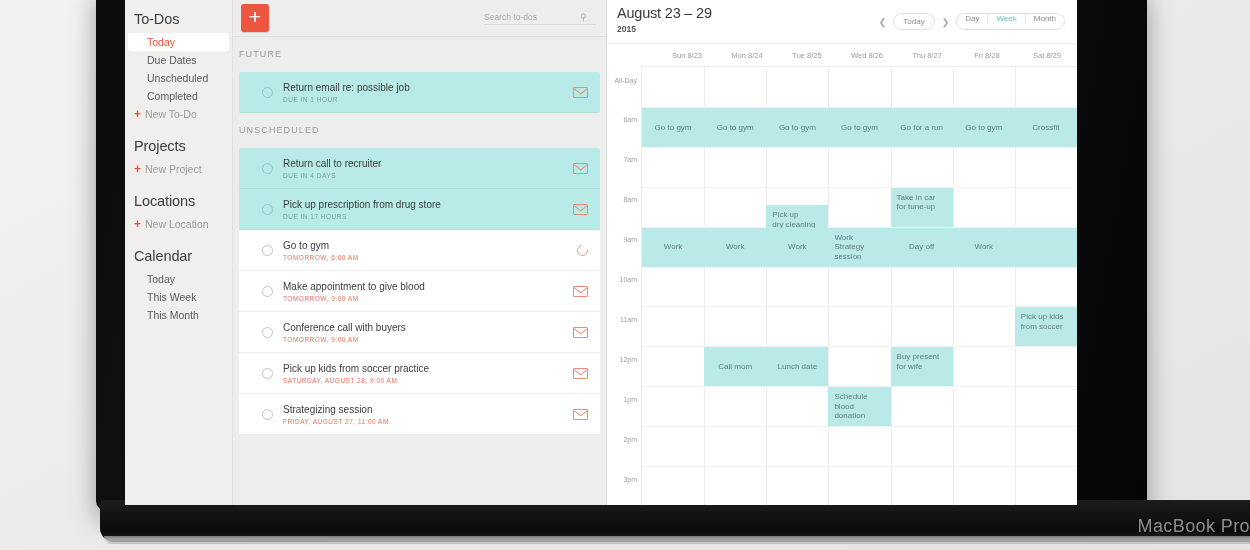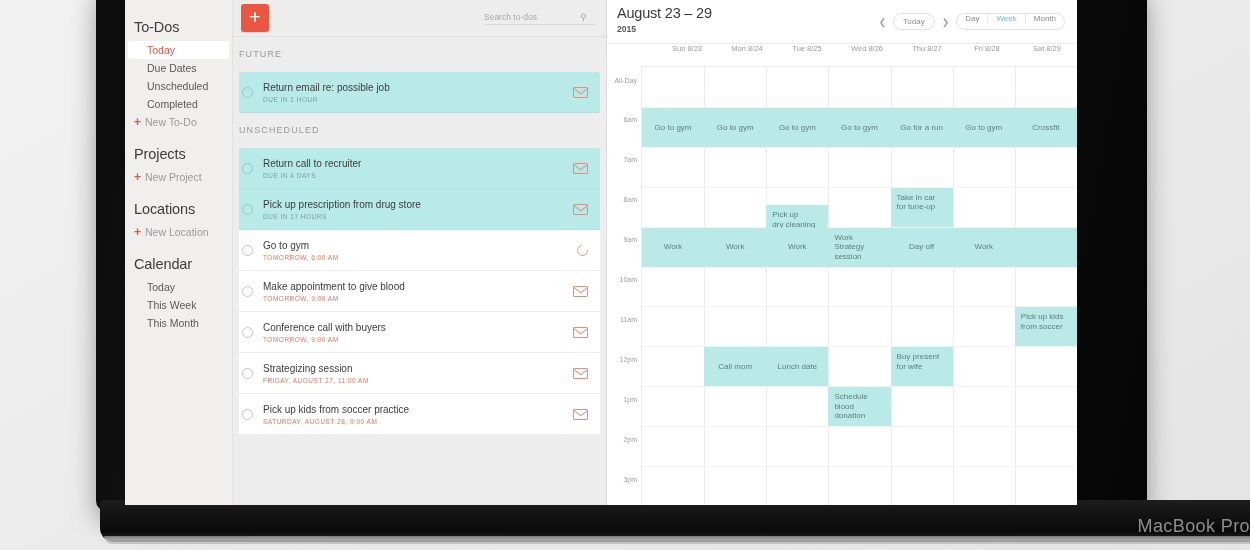--- a/index.html
+++ b/index.html
@@ -72,21 +72,21 @@
     background: #ffffff;
     overflow: hidden;
     display: flex;
   }
 
   
   .sidebar {
     width: 108px;
     flex: 0 0 108px;
     background: #f0efed;
-    padding: 8px 0 0 0;
+    padding: 0 0 0 0;
     border-right: 1px solid #e2e1df;
   }
   .side-group { margin-bottom: 4px; }
   .side-title {
     font-size: 14.5px;
     color: #3d3d3d;
     padding: 11px 0 6px 9px;
     letter-spacing: -.1px;
   }
   .side-link {
@@ -171,21 +171,21 @@
     color: #999999;
     letter-spacing: 1.1px;
     padding: 12px 0 13px 6px;
   }
   .task-wrap { padding: 0 6px 0 6px; }
   .task {
     display: flex;
     align-items: center;
     background: #ffffff;
     height: 41px;
-    padding: 0 12px 0 3px;
+    padding: 0 12px 0 23px;
     border-bottom: 1px solid #eeeeee;
   }
   .task.teal { background: #b8eae8; border-bottom: 1px solid #aee0de; }
   .task.first { border-radius: 2px 2px 0 0; }
   .task.only { border-radius: 2px; }
   .circle {
     width: 11px; height: 11px;
     border: 1px solid #c6c6c6;
     border-radius: 50%;
     flex: 0 0 11px;
@@ -281,20 +281,21 @@
     font-size: 8px;
   }
   .pill-group span { padding: 0 8px; color: #8a8a8a; }
   .pill-group span.active { color: #5bc8c4; }
   .pill-group .sep { width: 1px; height: 9px; background: #e4e4e4; padding: 0; }
 
   .daynames {
     display: flex;
     height: 22px;
     padding-left: 50px;
+    align-items: center;
   }
   .daynames div {
     flex: 1;
     text-align: center;
     font-size: 7.5px;
     color: #9b9b9b;
   }
 
   .grid-area { flex: 1; display: flex; position: relative; }
   .time-col {
@@ -442,30 +443,30 @@
               <div class="circle"></div>
               <div class="task-text">
                 <div class="task-title">Conference call with buyers</div>
                 <div class="task-due">TOMORROW, 9:00 AM</div>
               </div>
               <div class="env"></div>
             </div>
             <div class="task">
               <div class="circle"></div>
               <div class="task-text">
+                <div class="task-title">Pick up kids from soccer practice</div>
+                <div class="task-due">SATURDAY, AUGUST 28, 9:00 AM</div>
+              </div>
+              <div class="env"></div>
+            </div>
+            <div class="task">
+              <div class="circle"></div>
+              <div class="task-text">
                 <div class="task-title">Strategizing session</div>
                 <div class="task-due">FRIDAY, AUGUST 27, 11:00 AM</div>
-              </div>
-              <div class="env"></div>
-            </div>
-            <div class="task">
-              <div class="circle"></div>
-              <div class="task-text">
-                <div class="task-title">Pick up kids from soccer practice</div>
-                <div class="task-due">SATURDAY, AUGUST 28, 9:00 AM</div>
               </div>
               <div class="env"></div>
             </div>
           </div>
         </div>
     </div>
 
     <div class="calendar">
       <div class="cal-header">
         <div class="cal-date">

